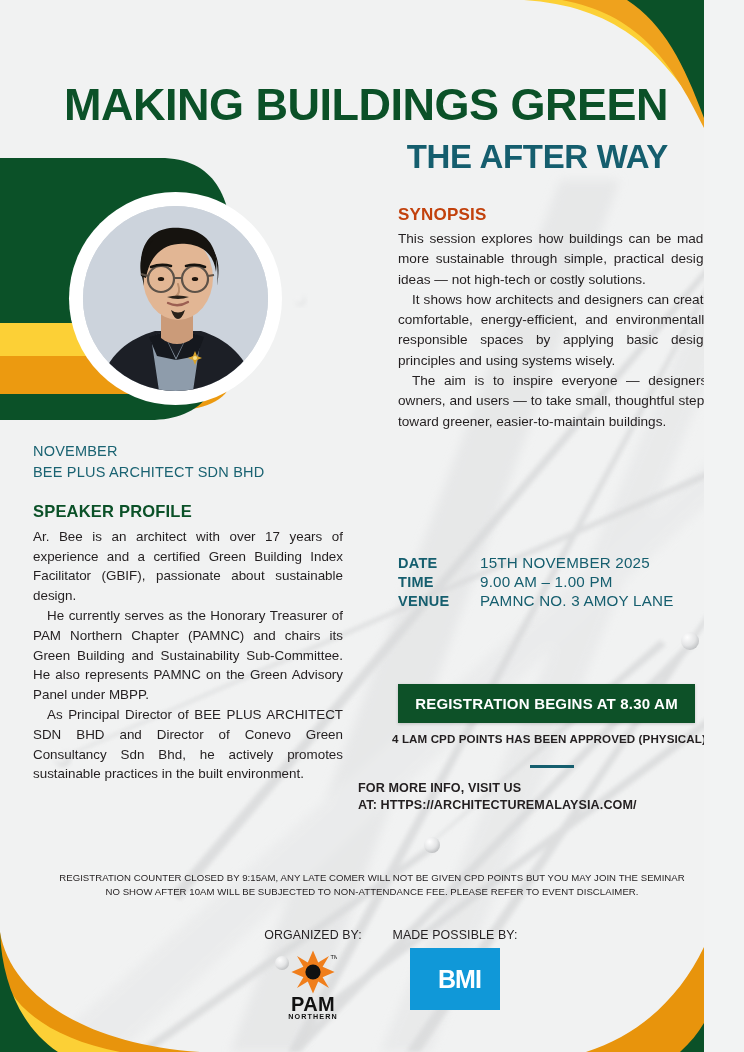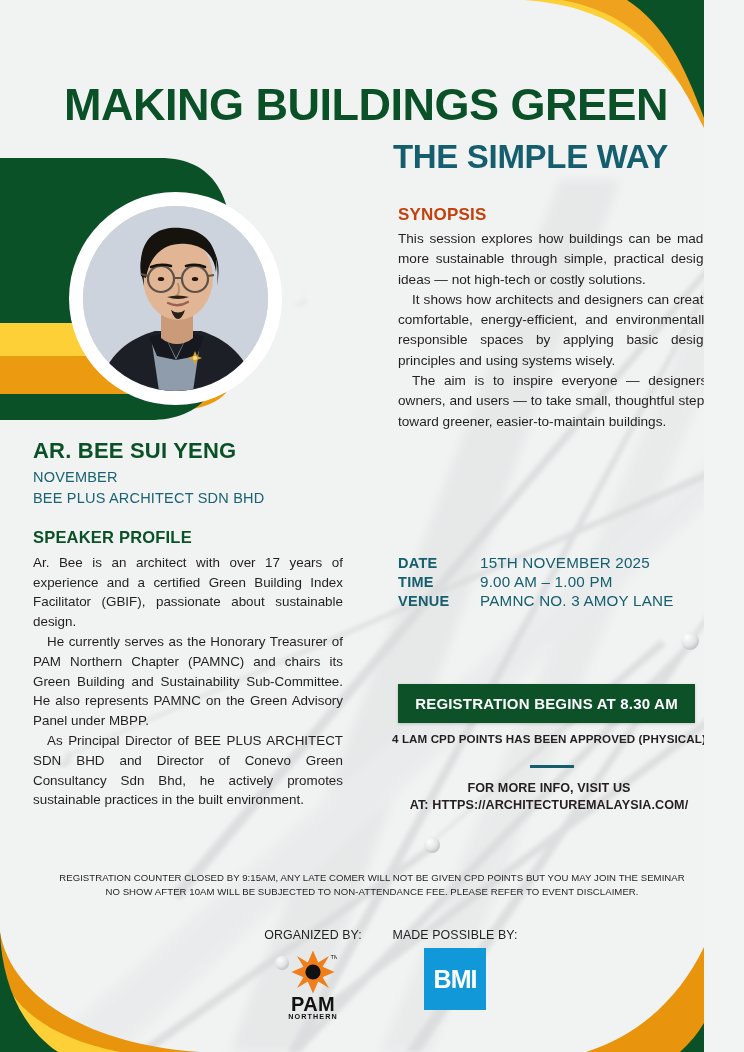--- a/index.html
+++ b/index.html
@@ -87,42 +87,42 @@
     position:absolute;left:362px;top:732px;width:374px;
     text-align:center;font-size:11.6px;font-weight:bold;color:#231f20;
     letter-spacing:0.1px;z-index:6;
   }
   #cpd-divider{
     position:absolute;left:530px;top:765px;width:44px;height:3px;
     background:#155e6e;z-index:6;
   }
   #visit-info{
     position:absolute;left:358px;top:780px;width:382px;
-    text-align:center;font-size:12.6px;font-weight:bold;color:#231f20;
+    text-align:left;font-size:12.6px;font-weight:bold;color:#231f20;
     line-height:17px;letter-spacing:0.1px;z-index:6;
   }
 
   
   #footer-disclaimer{
     position:absolute;left:30px;top:871px;width:684px;
     text-align:center;font-size:9.6px;line-height:14px;color:#231f20;
     letter-spacing:0.05px;z-index:6;
   }
 
   #logos{position:absolute;left:230px;top:928px;width:300px;z-index:6;}
   .logo-block{position:absolute;}
   #pam-block{left:18px;top:0;width:130px;text-align:center;}
   #bmi-block{left:150px;top:0;width:150px;text-align:center;}
   .logo-caption{font-size:12.4px;color:#231f20;letter-spacing:0.1px;margin-bottom:6px;}
   #pam-mark{width:48px;height:48px;margin:0 auto;position:relative;}
   #pam-name{font-size:20px;font-weight:bold;color:#111;letter-spacing:0.3px;line-height:15px;margin-top:1px;}
   #pam-sub{font-size:7.2px;font-weight:bold;color:#111;letter-spacing:1.1px;margin-top:0px;}
   #bmi-mark{
     width:62px;height:62px;background:#1098d8;margin:2px auto 0 auto;
-    display:flex;align-items:center;justify-content:center;
+    display:flex;align-items:center;padding-left:28px;
   }
   #bmi-mark span{color:#ffffff;font-size:25px;font-weight:bold;letter-spacing:-1px;font-family:"Liberation Sans",sans-serif;}
 </style>
 </head>
 <body>
 
 <div id="poster">
 
   <svg id="bg-art" viewBox="0 0 744 1052" preserveAspectRatio="none">
     <defs>
@@ -192,21 +192,21 @@
     <path d="M0 0 C2 52 22 96 58 120 L0 120 Z" fill="#0b5128"></path>
   </svg>
 
   <svg id="deco-bottomright" viewBox="0 0 140 115">
     <path d="M140 10 C116 60 76 98 22 115 L140 115 Z" fill="#e8940c"></path>
     <path d="M140 86 C134 96 126 106 116 115 L140 115 Z" fill="#0b5128"></path>
   </svg>
 
   <div class="title-wrap">
     <h1 id="title-main">MAKING BUILDINGS GREEN</h1>
-    <h2 id="title-sub">THE SIMPLE WAY</h2>
+    <h2 id="title-sub">THE AFTER WAY</h2>
   </div>
 
   <div id="photo-frame">
     <div id="photo-inner">
       <svg viewBox="0 0 185 185" width="185" height="185">
         <rect x="0" y="0" width="185" height="185" fill="#ccd3dc"></rect>
 
         <path d="M16 185 C22 148 48 132 72 125 L118 125 C143 133 166 150 172 185 Z" fill="#1c1f26"></path>
 
         <path d="M80 126 L93 152 L106 126 L118 131 L110 185 L76 185 L68 131 Z" fill="#8e9cab"></path>
@@ -244,21 +244,20 @@
 
         <g transform="translate(112,152)">
           <path d="M0 -7 L2 -2 L7 0 L2 2 L0 7 L-2 2 L-7 0 L-2 -2 Z" fill="#d8a32c"></path>
           <circle cx="0" cy="0" r="2" fill="#f6e08a"></circle>
         </g>
       </svg>
     </div>
   </div>
 
   <div id="left-col">
-    <div id="speaker-name">AR. BEE SUI YENG</div>
     <div class="speaker-role">NOVEMBER</div>
     <div class="speaker-role">BEE PLUS ARCHITECT SDN BHD</div>
 
     <div id="speaker-profile-heading">SPEAKER PROFILE</div>
     <p class="body-par">Ar. Bee is an architect with over 17 years of experience and a certified Green Building Index Facilitator (GBIF), passionate about sustainable design.</p>
     <p class="body-par">He currently serves as the Honorary Treasurer of PAM Northern Chapter (PAMNC) and chairs its Green Building and Sustainability Sub-Committee. He also represents PAMNC on the Green Advisory Panel under MBPP.</p>
     <p class="body-par">As Principal Director of BEE PLUS ARCHITECT SDN BHD and Director of Conevo Green Consultancy Sdn Bhd, he actively promotes sustainable practices in the built environment.</p>
   </div>
 
   <div id="right-col">

